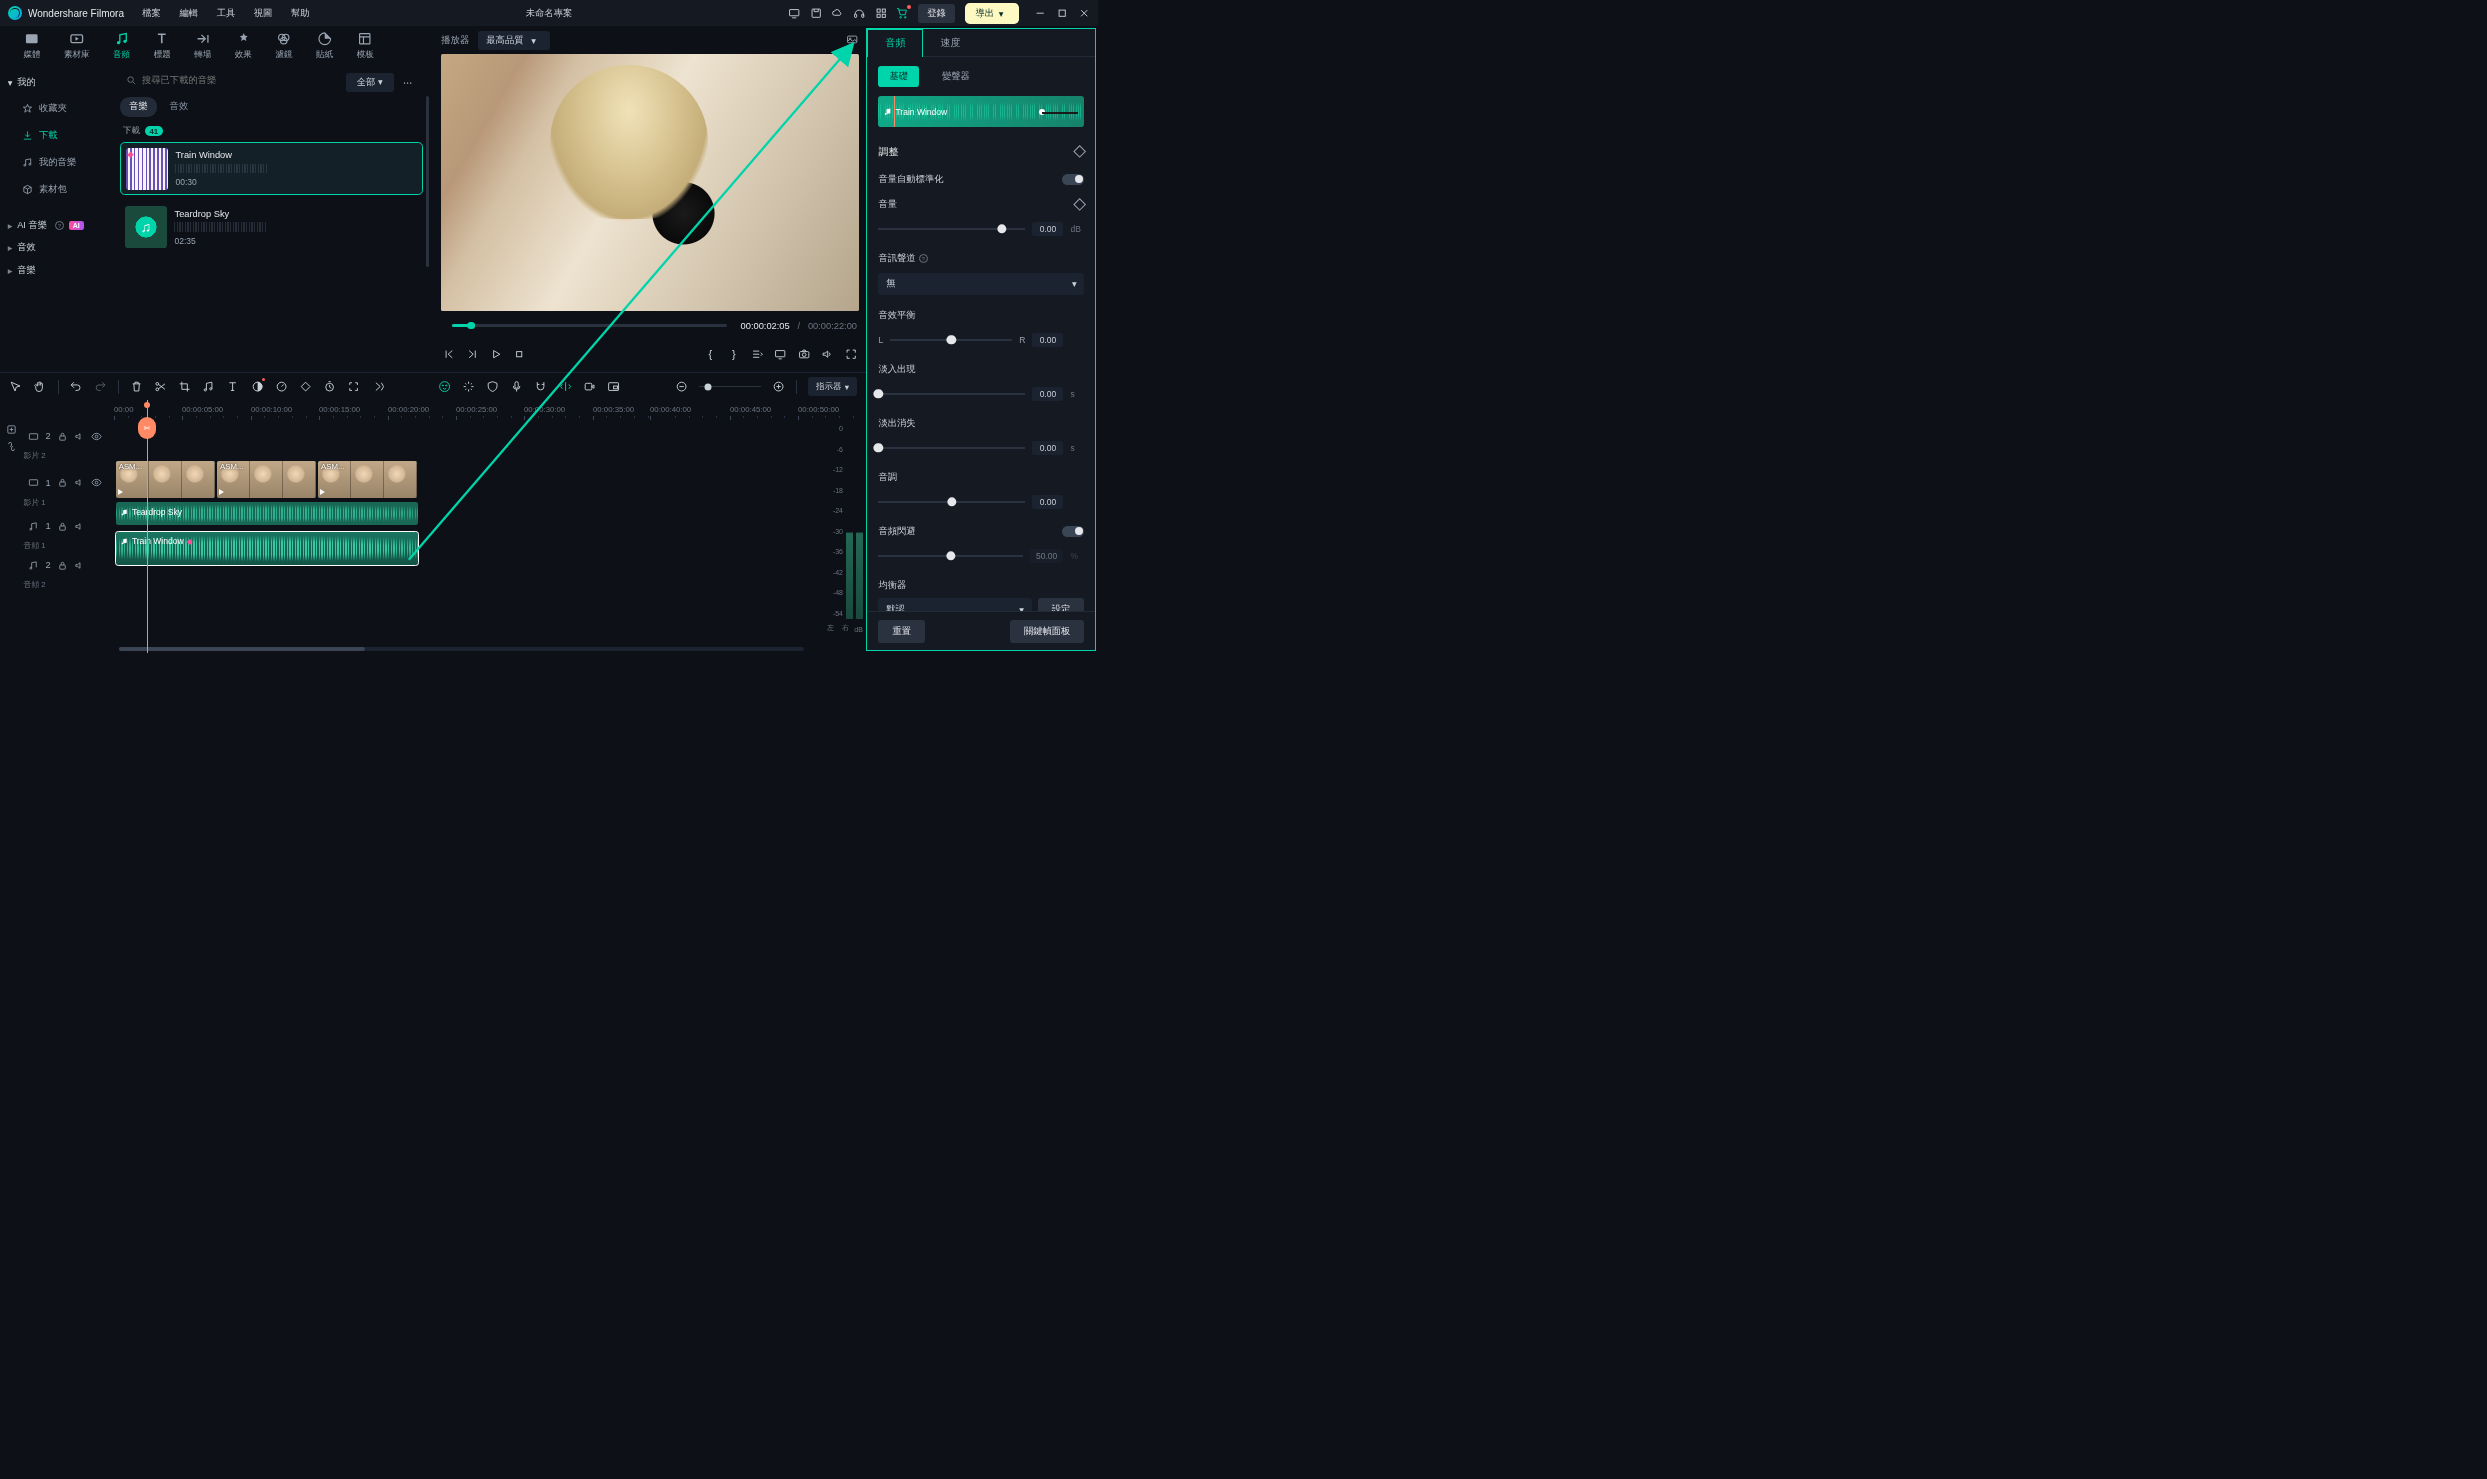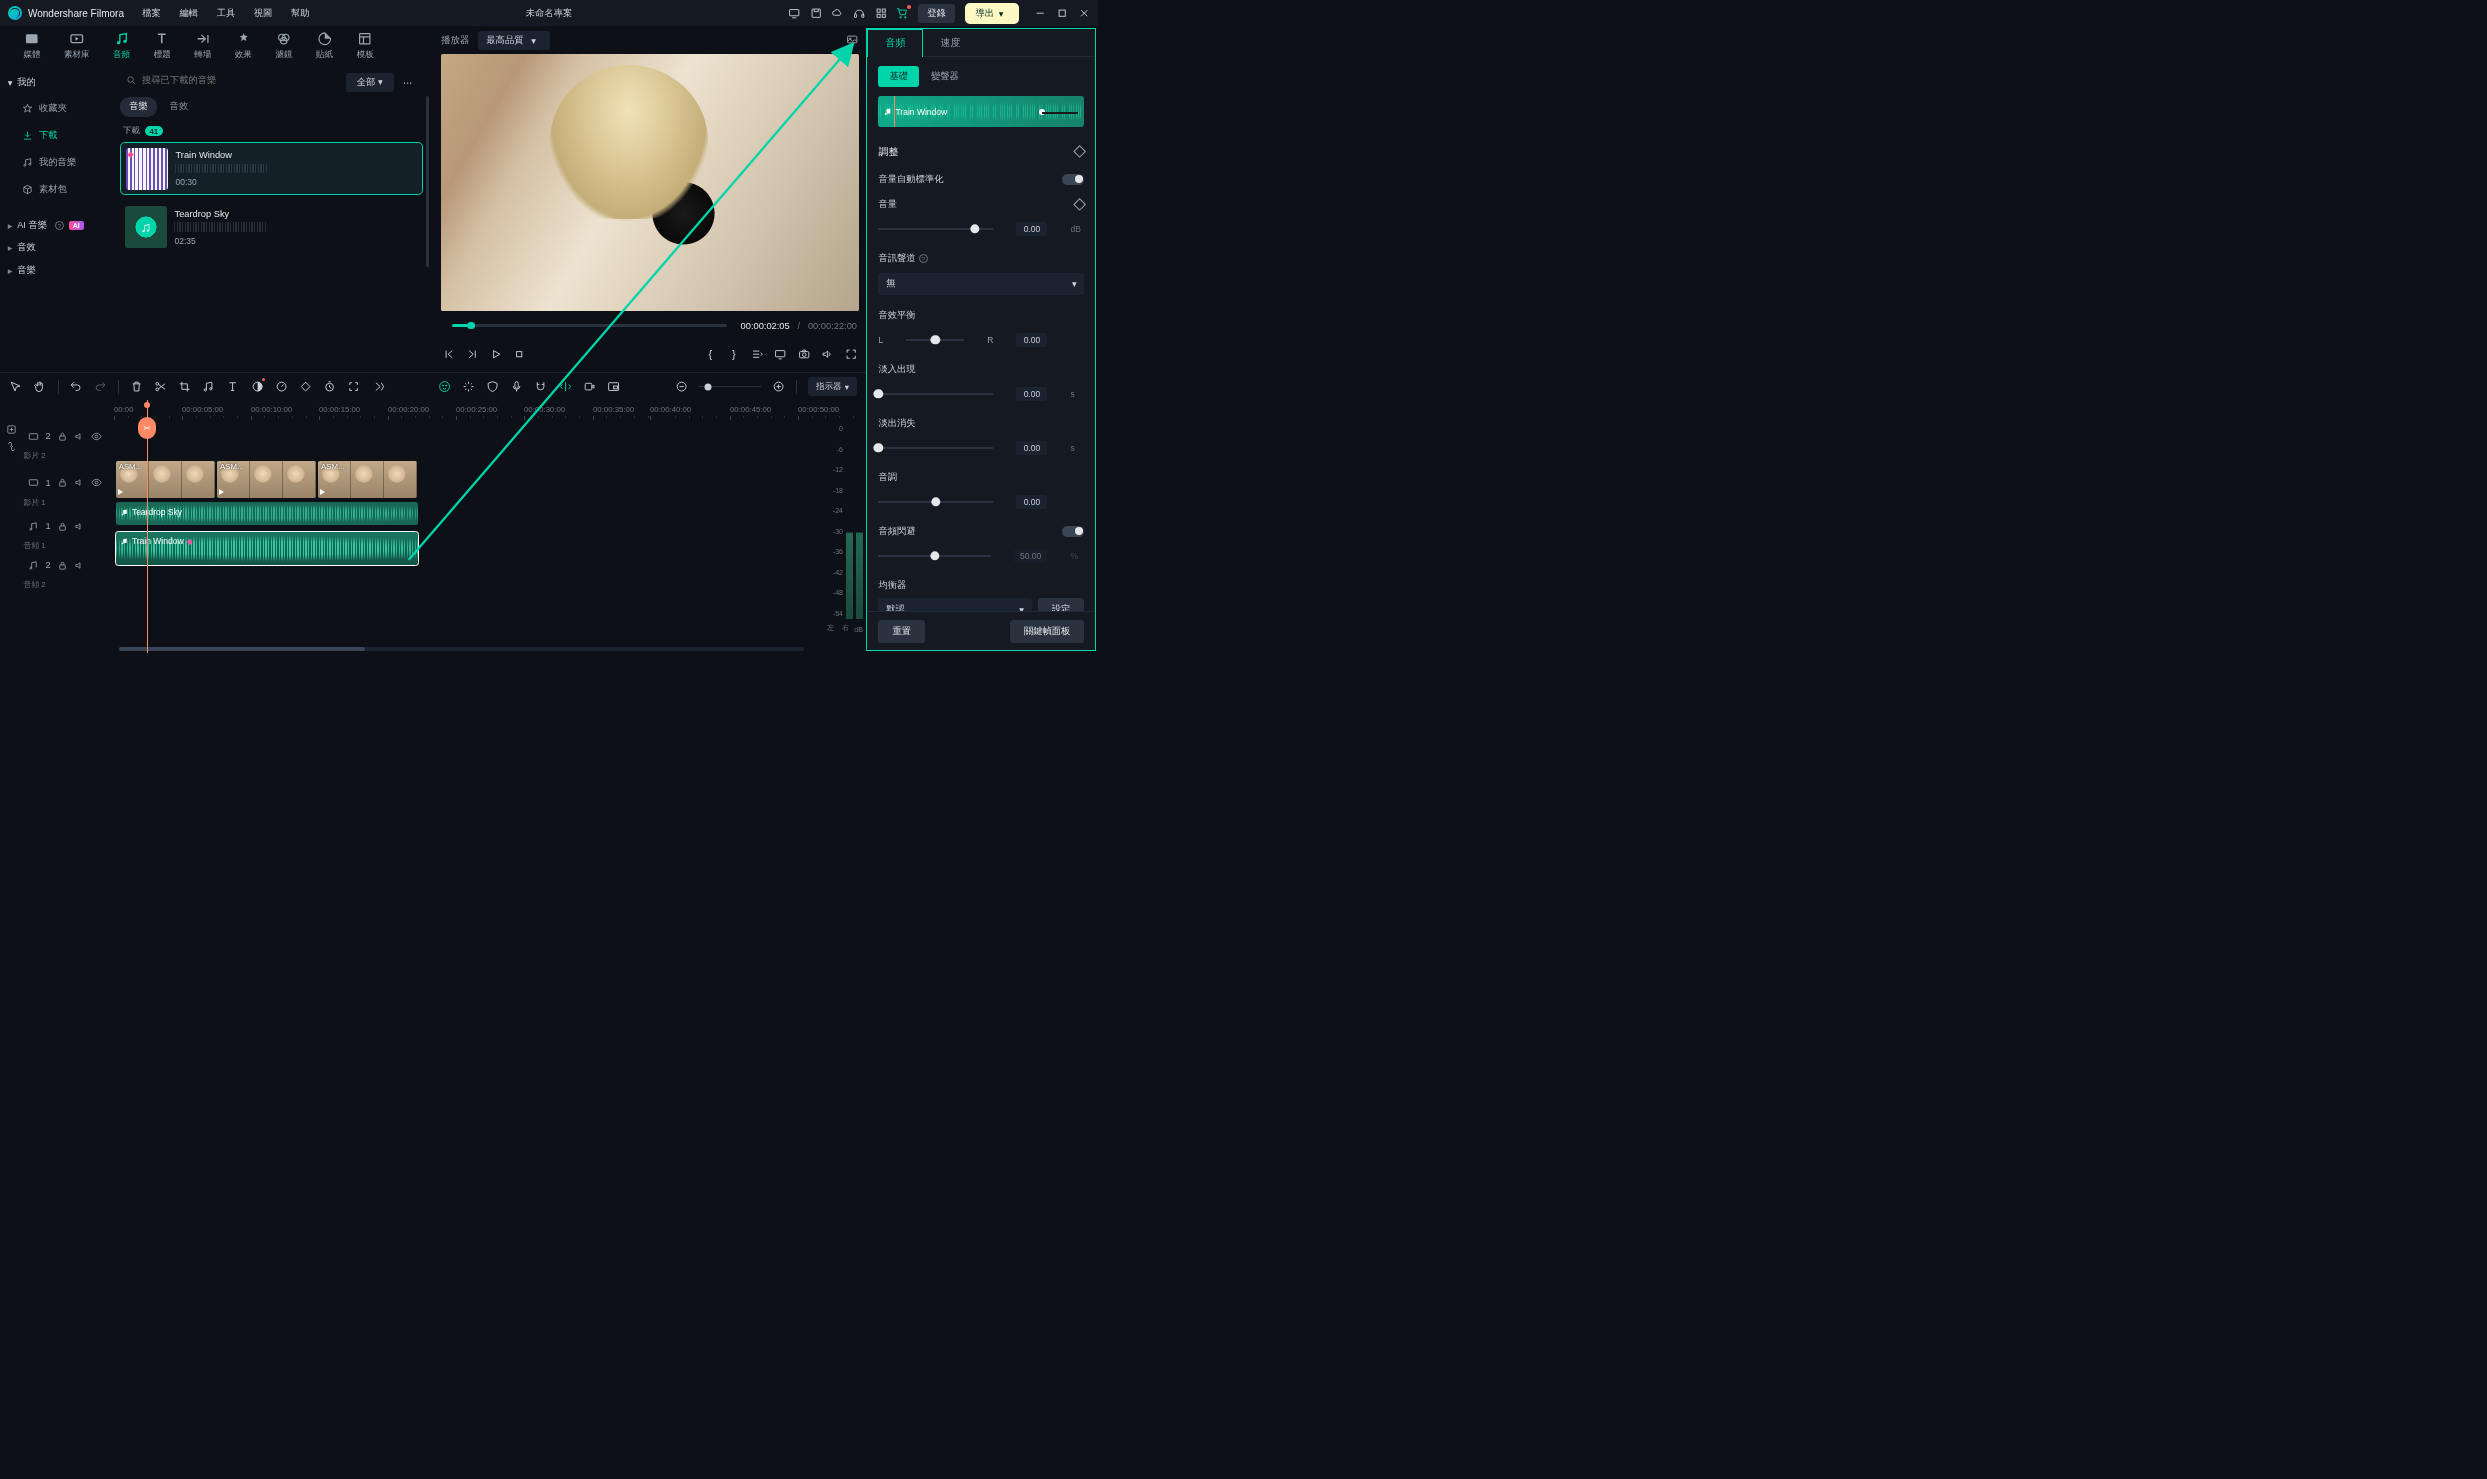--- a/index.html
+++ b/index.html
@@ -77,37 +77,37 @@
 .transport{height:28px;display:flex;align-items:center;padding:0 11px;gap:11px}
 .tico{width:12.4px;height:12.4px;color:#c9d1d9;cursor:pointer;display:flex;align-items:center;justify-content:center}
 .tico svg{width:12.4px;height:12.4px;stroke:currentColor;fill:none;stroke-width:1.8}
 .spacer{flex:1}
 
 
 .rpanel{position:absolute;right:1.6px;top:28px;bottom:1.6px;width:230px;background:#151a22;display:flex;flex-direction:column;border:1.6px solid #00d4aa}
 .rtabs{height:28px;display:flex;align-items:center;border-bottom:0.8px solid #222a38}
 .rtab{padding:6.2px 17px;color:#9aa4b2;cursor:pointer;font-size:10px}
 .rtab.active{color:#00d4aa;border:1.6px solid #00d4aa;border-bottom:0;margin-bottom:-0.8px;background:#151a22}
-.rsubtabs{display:flex;gap:1px;padding:9.3px 11px 7.8px;align-items:center}
+.rsubtabs{display:flex;gap:12px;padding:9.3px 11px 7.8px;align-items:center}
 .rsubtab{padding:3.9px 11px;border-radius:3.1px;color:#9aa4b2;cursor:pointer;font-size:9.3px}
 .rsubtab.active{background:#00d4aa;color:#052e2a}
 .trackprev{margin:1.6px 11px 9.3px;height:31px;background:linear-gradient(90deg,#0fa987,#16826b);border-radius:3.1px;position:relative;overflow:hidden;display:flex;align-items:center;padding:0 4.7px}
 .trackprev .wv{position:absolute;inset:0;background:repeating-linear-gradient(90deg,#1dd8a8 0 0.8px,transparent 0.8px 2.3px);opacity:.5;mask:linear-gradient(transparent 20%,#000 35%,#000 65%,transparent 80%)}
 .tn{position:relative;color:#fff;font-size:8.5px;display:flex;align-items:center;gap:3.1px}
 .trackdot{position:absolute;right:39px;top:50%;transform:translateY(-50%);width:6.2px;height:6.2px;background:#fff;border-radius:50%;z-index:2}
 .trackline{position:absolute;right:6.2px;top:50%;height:2.3px;width:36px;background:#1a1a1a;z-index:2}
 .playline{position:absolute;left:15.5px;top:0;bottom:0;width:0.8px;background:#ff8a65}
 
 .sechdr{display:flex;align-items:center;justify-content:space-between;padding:7.8px 11px;color:#e5e7eb;font-size:10px}
 .diamond{width:9.3px;height:9.3px;border:1.2px solid #9aa4b2;transform:rotate(45deg)}
 .proprow{display:flex;align-items:center;justify-content:space-between;padding:6.2px 11px;color:#c9d1d9;font-size:9.3px}
 .switch{width:22px;height:11px;background:#3a4556;border-radius:6.2px;position:relative;cursor:pointer}
 .switch::after{content:"";position:absolute;top:1.6px;left:1.6px;width:7.8px;height:7.8px;background:#9aa4b2;border-radius:50%}
 .switch.on::after{left:12.4px;background:#e5e7eb}
-.sliderrow{display:flex;align-items:center;gap:23px;padding:4.7px 11px 9.3px}
+.sliderrow{display:flex;align-items:center;gap:7px;padding:4.7px 11px 9.3px}
 .slider{flex:1;height:1.6px;background:#2a3240;position:relative;cursor:pointer}
 .slider .kn{position:absolute;top:50%;transform:translate(-50%,-50%);width:9.3px;height:9.3px;background:#e5e7eb;border-radius:50%}
 .valbox{background:#1c2330;padding:2.3px 6.2px;border-radius:2.3px;color:#c9d1d9;font-size:8.5px;min-width:31px;text-align:center}
 .unit{color:#6b7280;font-size:8.5px;width:14px}
 .selbox{background:#1c2330;padding:4.7px 7.8px;border-radius:3.1px;color:#c9d1d9;font-size:9.3px;display:flex;align-items:center;justify-content:space-between;cursor:pointer;margin:1.6px 11px 7.8px}
 .lrl{color:#9aa4b2;font-size:8.5px}
 .info{width:9.3px;height:9.3px;border:0.8px solid #6b7280;border-radius:50%;display:inline-flex;align-items:center;justify-content:center;font-size:6.2px;color:#6b7280;margin-left:3.1px}
 .scroll{flex:1;overflow-y:auto;overflow-x:hidden}
 .scroll::-webkit-scrollbar{width:0}
 .rfooter{display:flex;justify-content:space-between;padding:7.8px 11px;border-top:0.8px solid #222a38}

